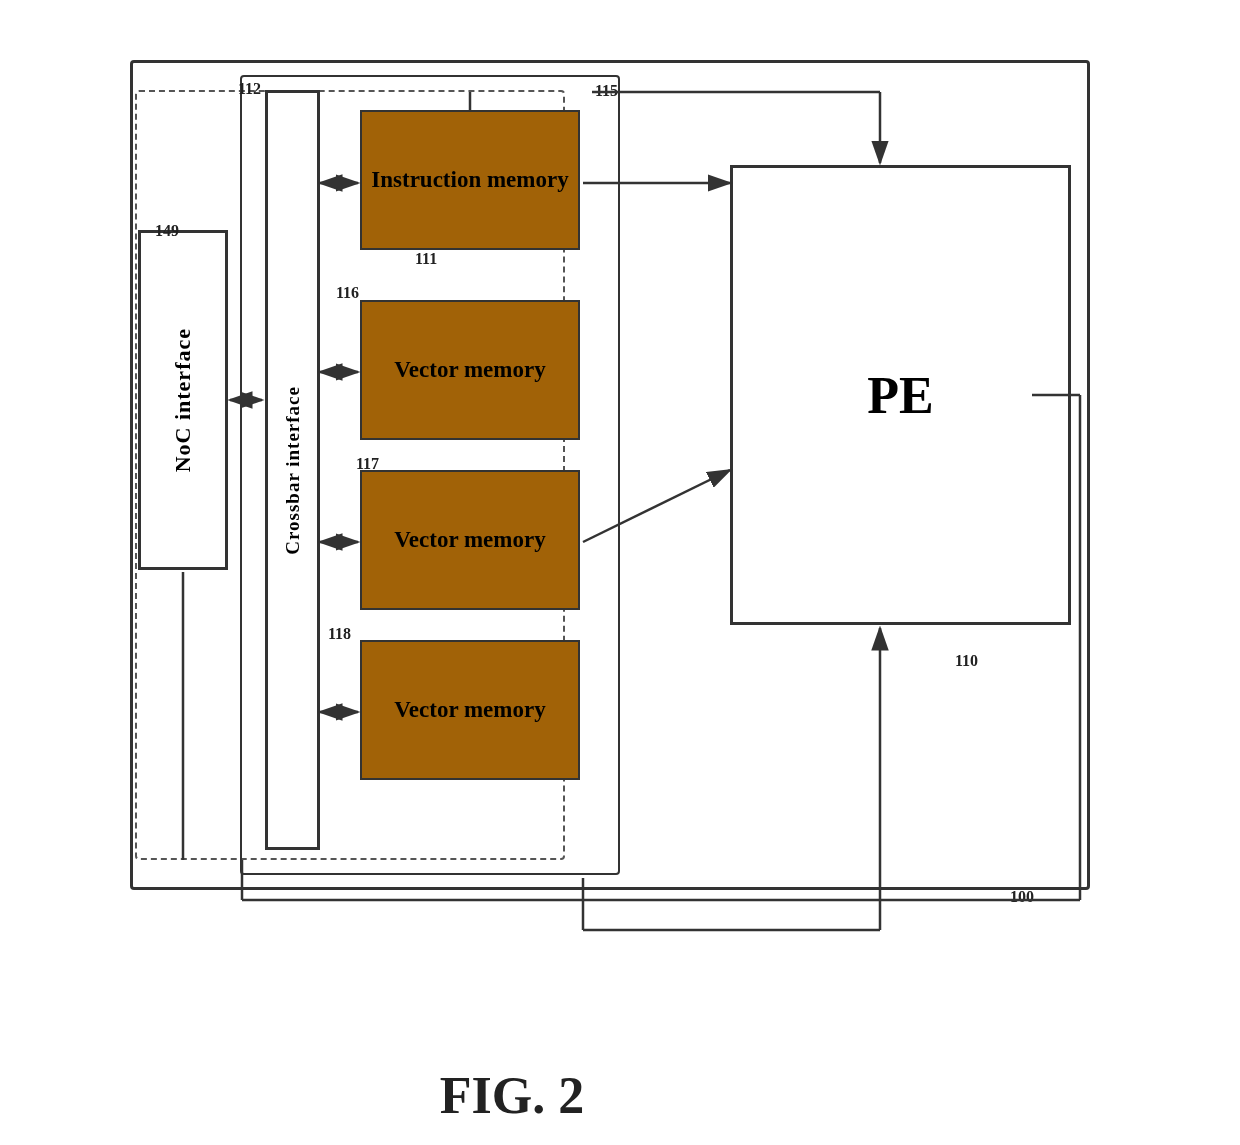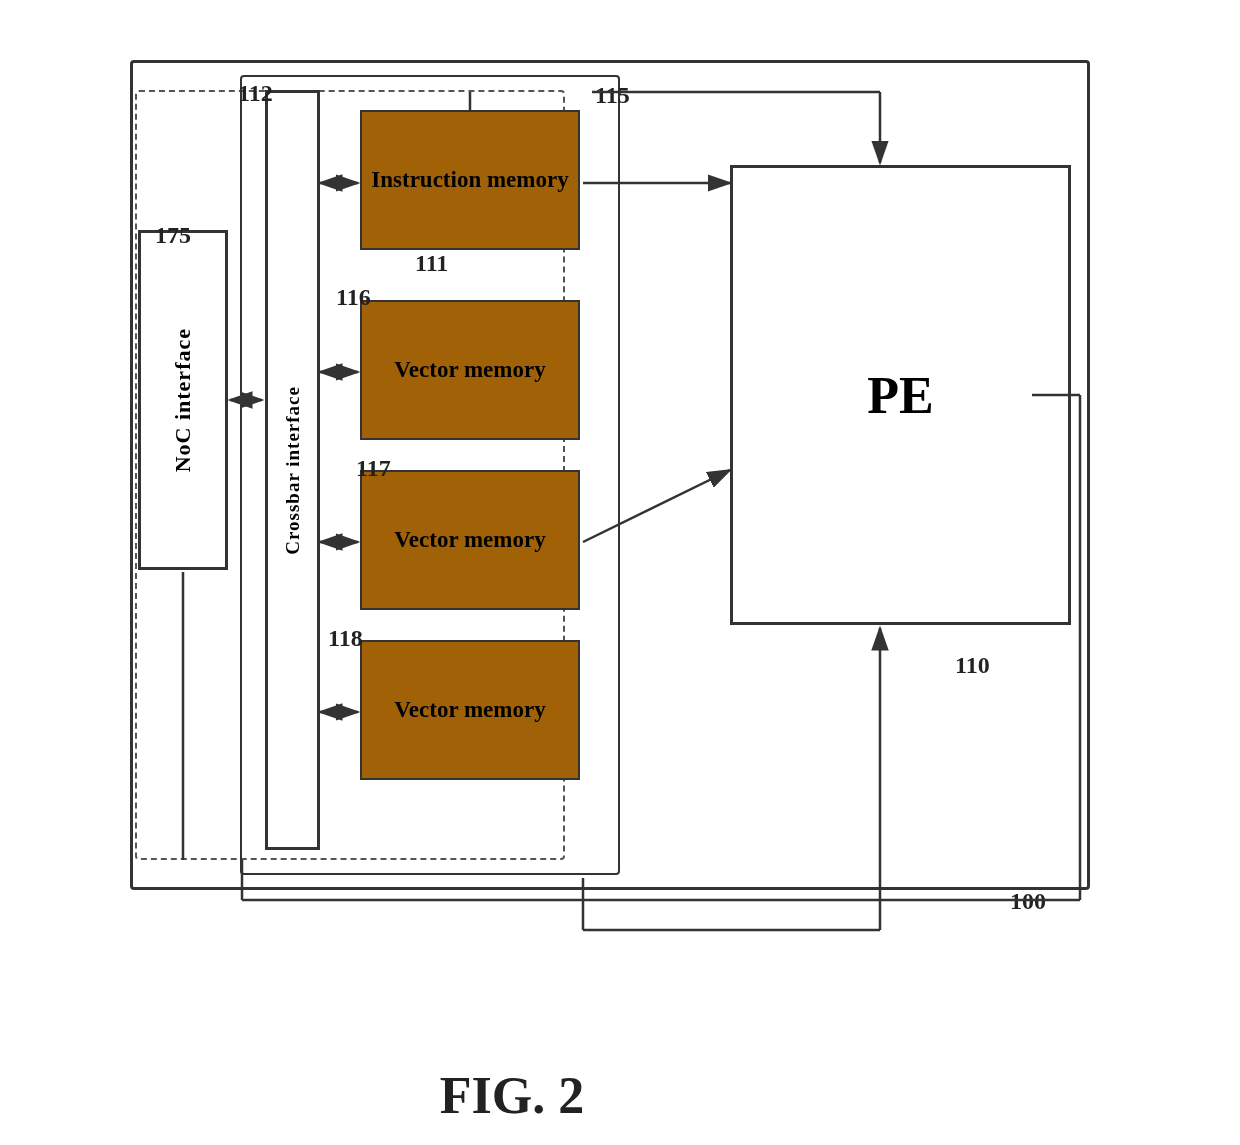--- a/index.html
+++ b/index.html
@@ -142,21 +142,21 @@
     }
 
     .pe-label {
       font-size: 52px;
       font-weight: bold;
     }
 
     
     .label {
       position: absolute;
-      font-size: 24px;
+      font-size: 16px;
       font-weight: bold;
       color: #222;
     }
 
     
     .arrows-svg {
       position: absolute;
       top: 0;
       left: 0;
       width: 100%;
@@ -198,21 +198,21 @@
   <div class="memory-box vector-memory-3">
     <span class="memory-label">Vector memory</span>
   </div>
 
   <div class="pe-box">
     <span class="pe-label">PE</span>
   </div>
 
   <span class="label" style="top: 220px; left: 365px;">111</span>
   <span class="label" style="top: 50px; left: 188px;">112</span>
-  <span class="label" style="top: 192px; left: 105px;">175</span>
+  <span class="label" style="top: 192px; left: 105px;">149</span>
   <span class="label" style="top: 52px; left: 545px;">115</span>
   <span class="label" style="top: 254px; left: 278px; margin-left: 8px;">116</span>
   <span class="label" style="top: 425px; left: 278px; margin-left: 28px;">117</span>
   <span class="label" style="top: 595px; left: 278px;">118</span>
   <span class="label" style="top: 622px; left: 905px;">110</span>
   <span class="label" style="top: 858px; left: 960px;">100</span>
 
   <svg class="arrows-svg" viewBox="0 0 1140 980" xmlns="http://www.w3.org/2000/svg">
     <defs>
       <marker id="arrowhead" markerWidth="10" markerHeight="7" refX="9" refY="3.5" orient="auto">

